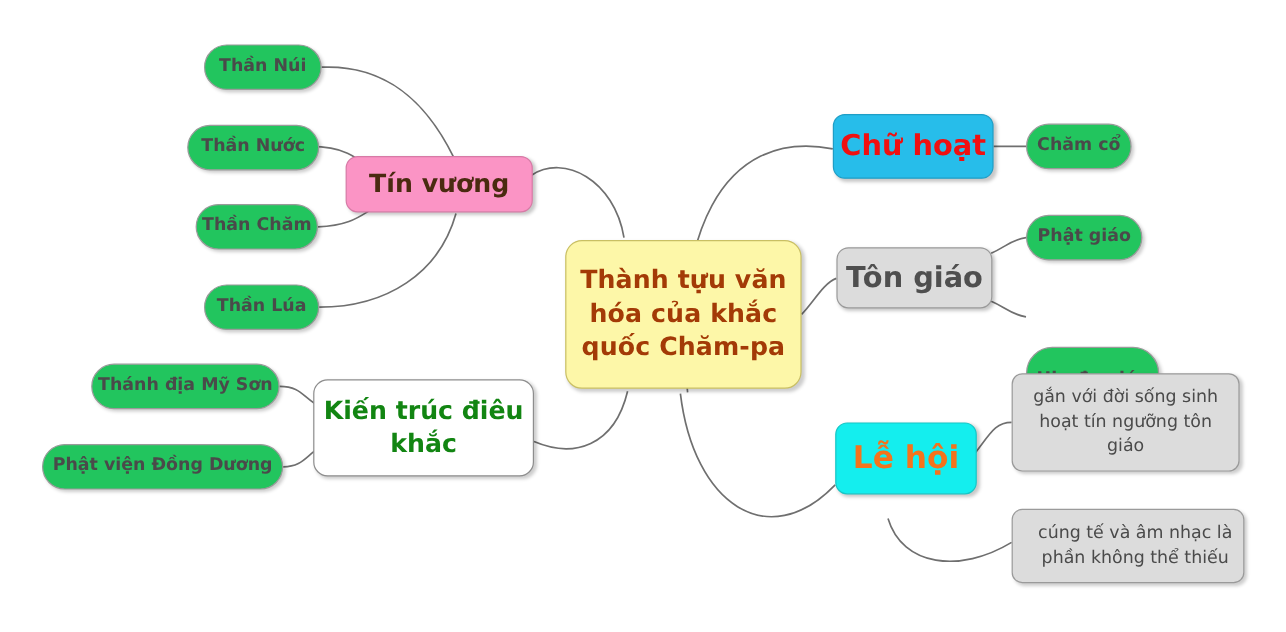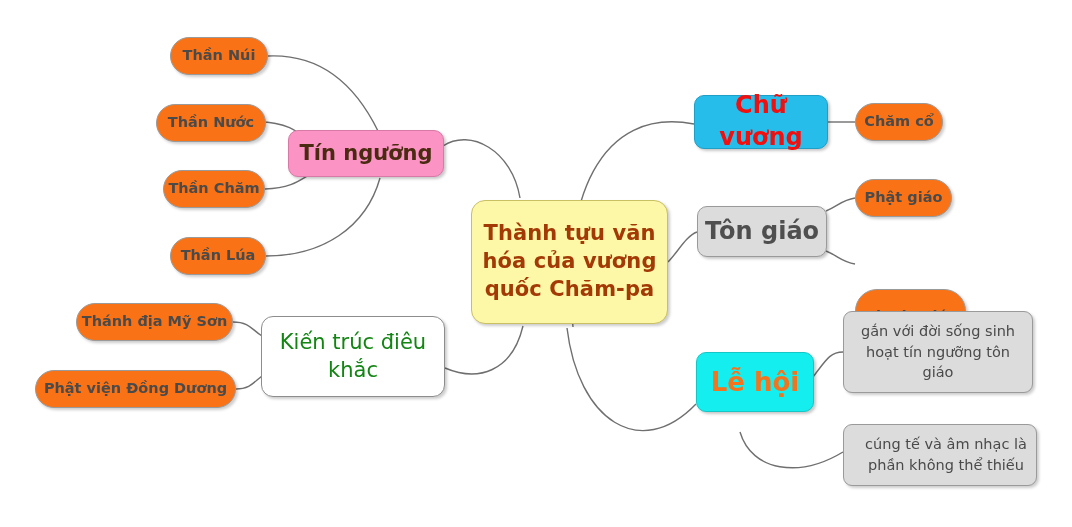--- a/index.html
+++ b/index.html
@@ -104,26 +104,26 @@
 
   .node.branch-white {
     background: #ffffff;
     border: 1px solid #8d8d8d;
     border-radius: 12px;
     box-shadow: 2px 2px 3px rgba(0,0,0,0.20);
   }
   .node.branch-white .label {
     color: #128512;
     font-size: 21px;
-    font-weight: normal;
+    font-weight: bold;
   }
 
   
   .node.leaf {
-    background: #f97316;
+    background: #22c55e;
     border: 1px solid #9a9a9a;
     border-radius: 22px;
     box-shadow: 2px 2px 3px rgba(0,0,0,0.20);
   }
   .node.leaf .label {
     color: #4a4a4a;
     font-size: 14.5px;
     font-weight: bold;
   }
 
@@ -172,25 +172,25 @@
 
       <path d="M 826 211 C 838 206 842 200 855 198"></path>
       <path d="M 826 251 C 838 256 842 262 855 264"></path>
 
       <path d="M 813 377 C 826 360 830 352 843 352"></path>
       <path d="M 740 432 C 752 472 800 478 843 452"></path>
     </g>
   </svg>
 
   <div class="node root" style="left:471px; top:200px; width:197px; height:124px;">
-    <span class="label">Thành tựu văn hóa của vương quốc Chăm-pa</span>
+    <span class="label">Thành tựu văn hóa của khắc quốc Chăm-pa</span>
   </div>
 
   <div class="node branch-pink" style="left:288px; top:130px; width:156px; height:47px;">
-    <span class="label">Tín ngưỡng</span>
+    <span class="label">Tín vương</span>
   </div>
 
   <div class="node leaf" style="left:170px; top:37px; width:98px; height:38px;">
     <span class="label">Thần Núi</span>
   </div>
 
   <div class="node leaf" style="left:156px; top:104px; width:110px; height:38px;">
     <span class="label">Thần Nước</span>
   </div>
 
@@ -208,21 +208,21 @@
 
   <div class="node leaf" style="left:76px; top:303px; width:157px; height:38px;">
     <span class="label">Thánh địa Mỹ Sơn</span>
   </div>
 
   <div class="node leaf" style="left:35px; top:370px; width:201px; height:38px;">
     <span class="label">Phật viện Đồng Dương</span>
   </div>
 
   <div class="node branch-blue" style="left:694px; top:95px; width:134px; height:54px;">
-    <span class="label">Chữ vương</span>
+    <span class="label">Chữ hoạt</span>
   </div>
 
   <div class="node leaf" style="left:855px; top:103px; width:88px; height:38px;">
     <span class="label">Chăm cổ</span>
   </div>
 
   <div class="node branch-gray" style="left:697px; top:206px; width:130px; height:51px;">
     <span class="label">Tôn giáo</span>
   </div>
 

